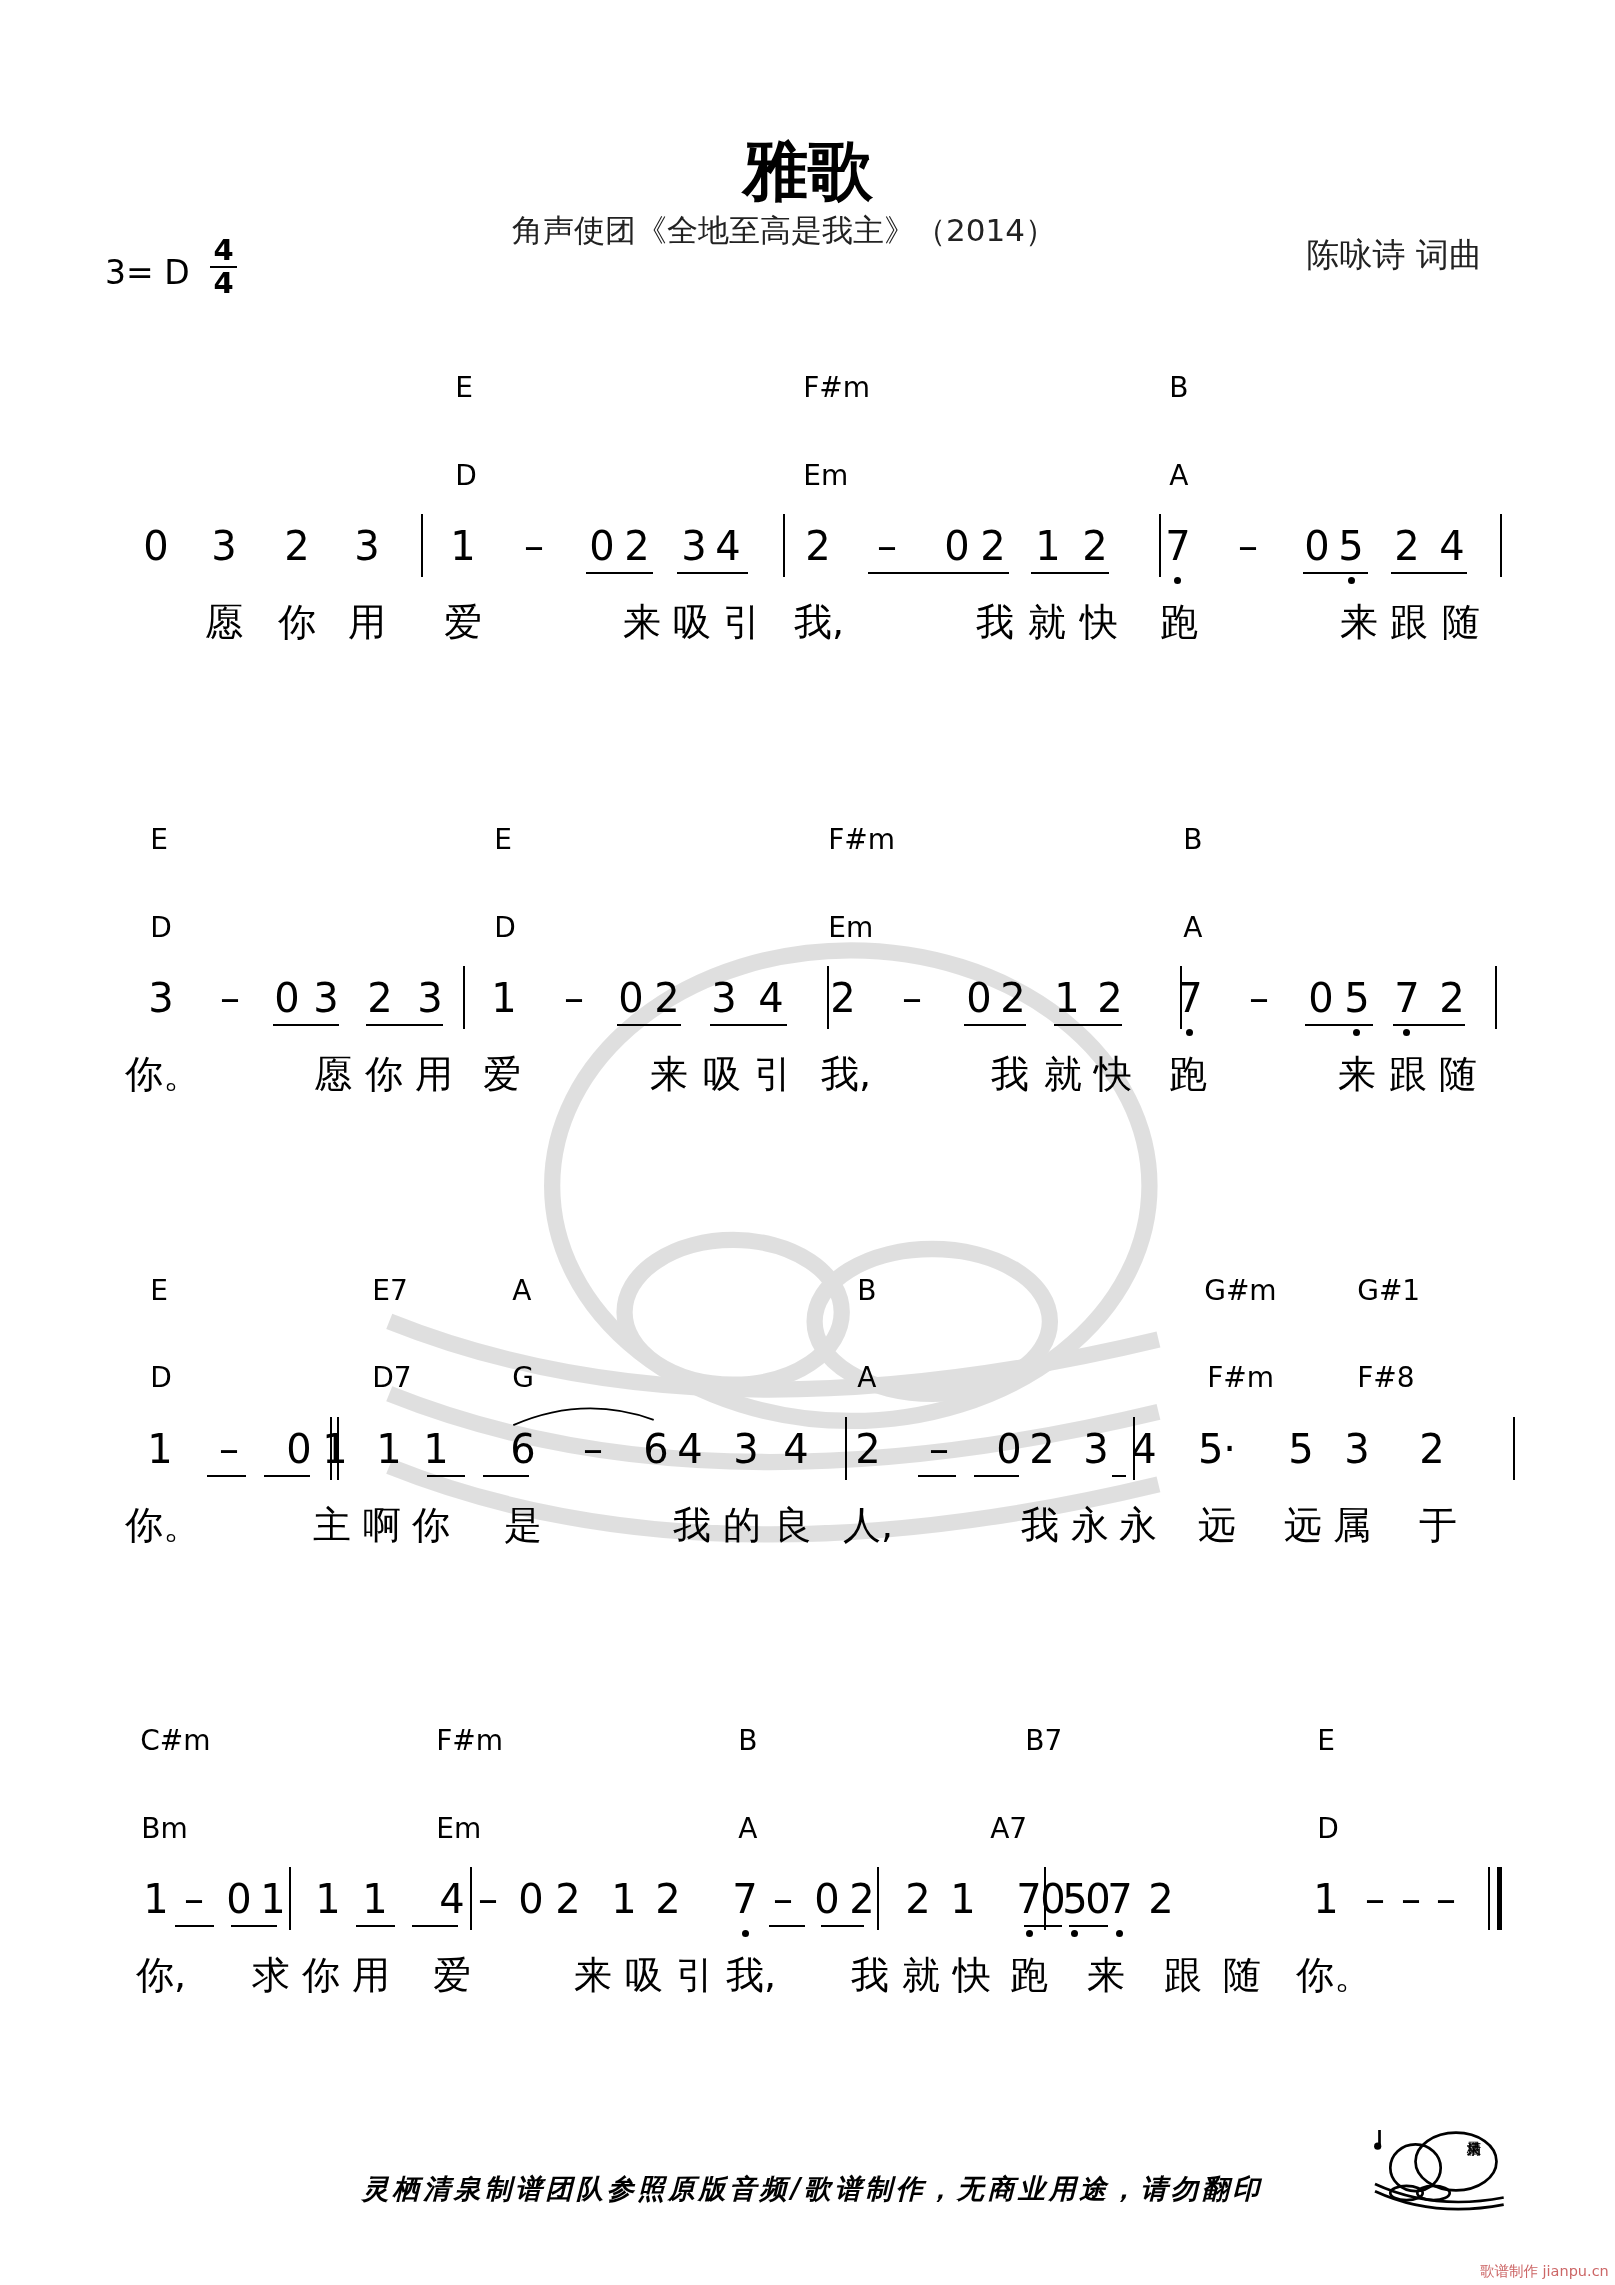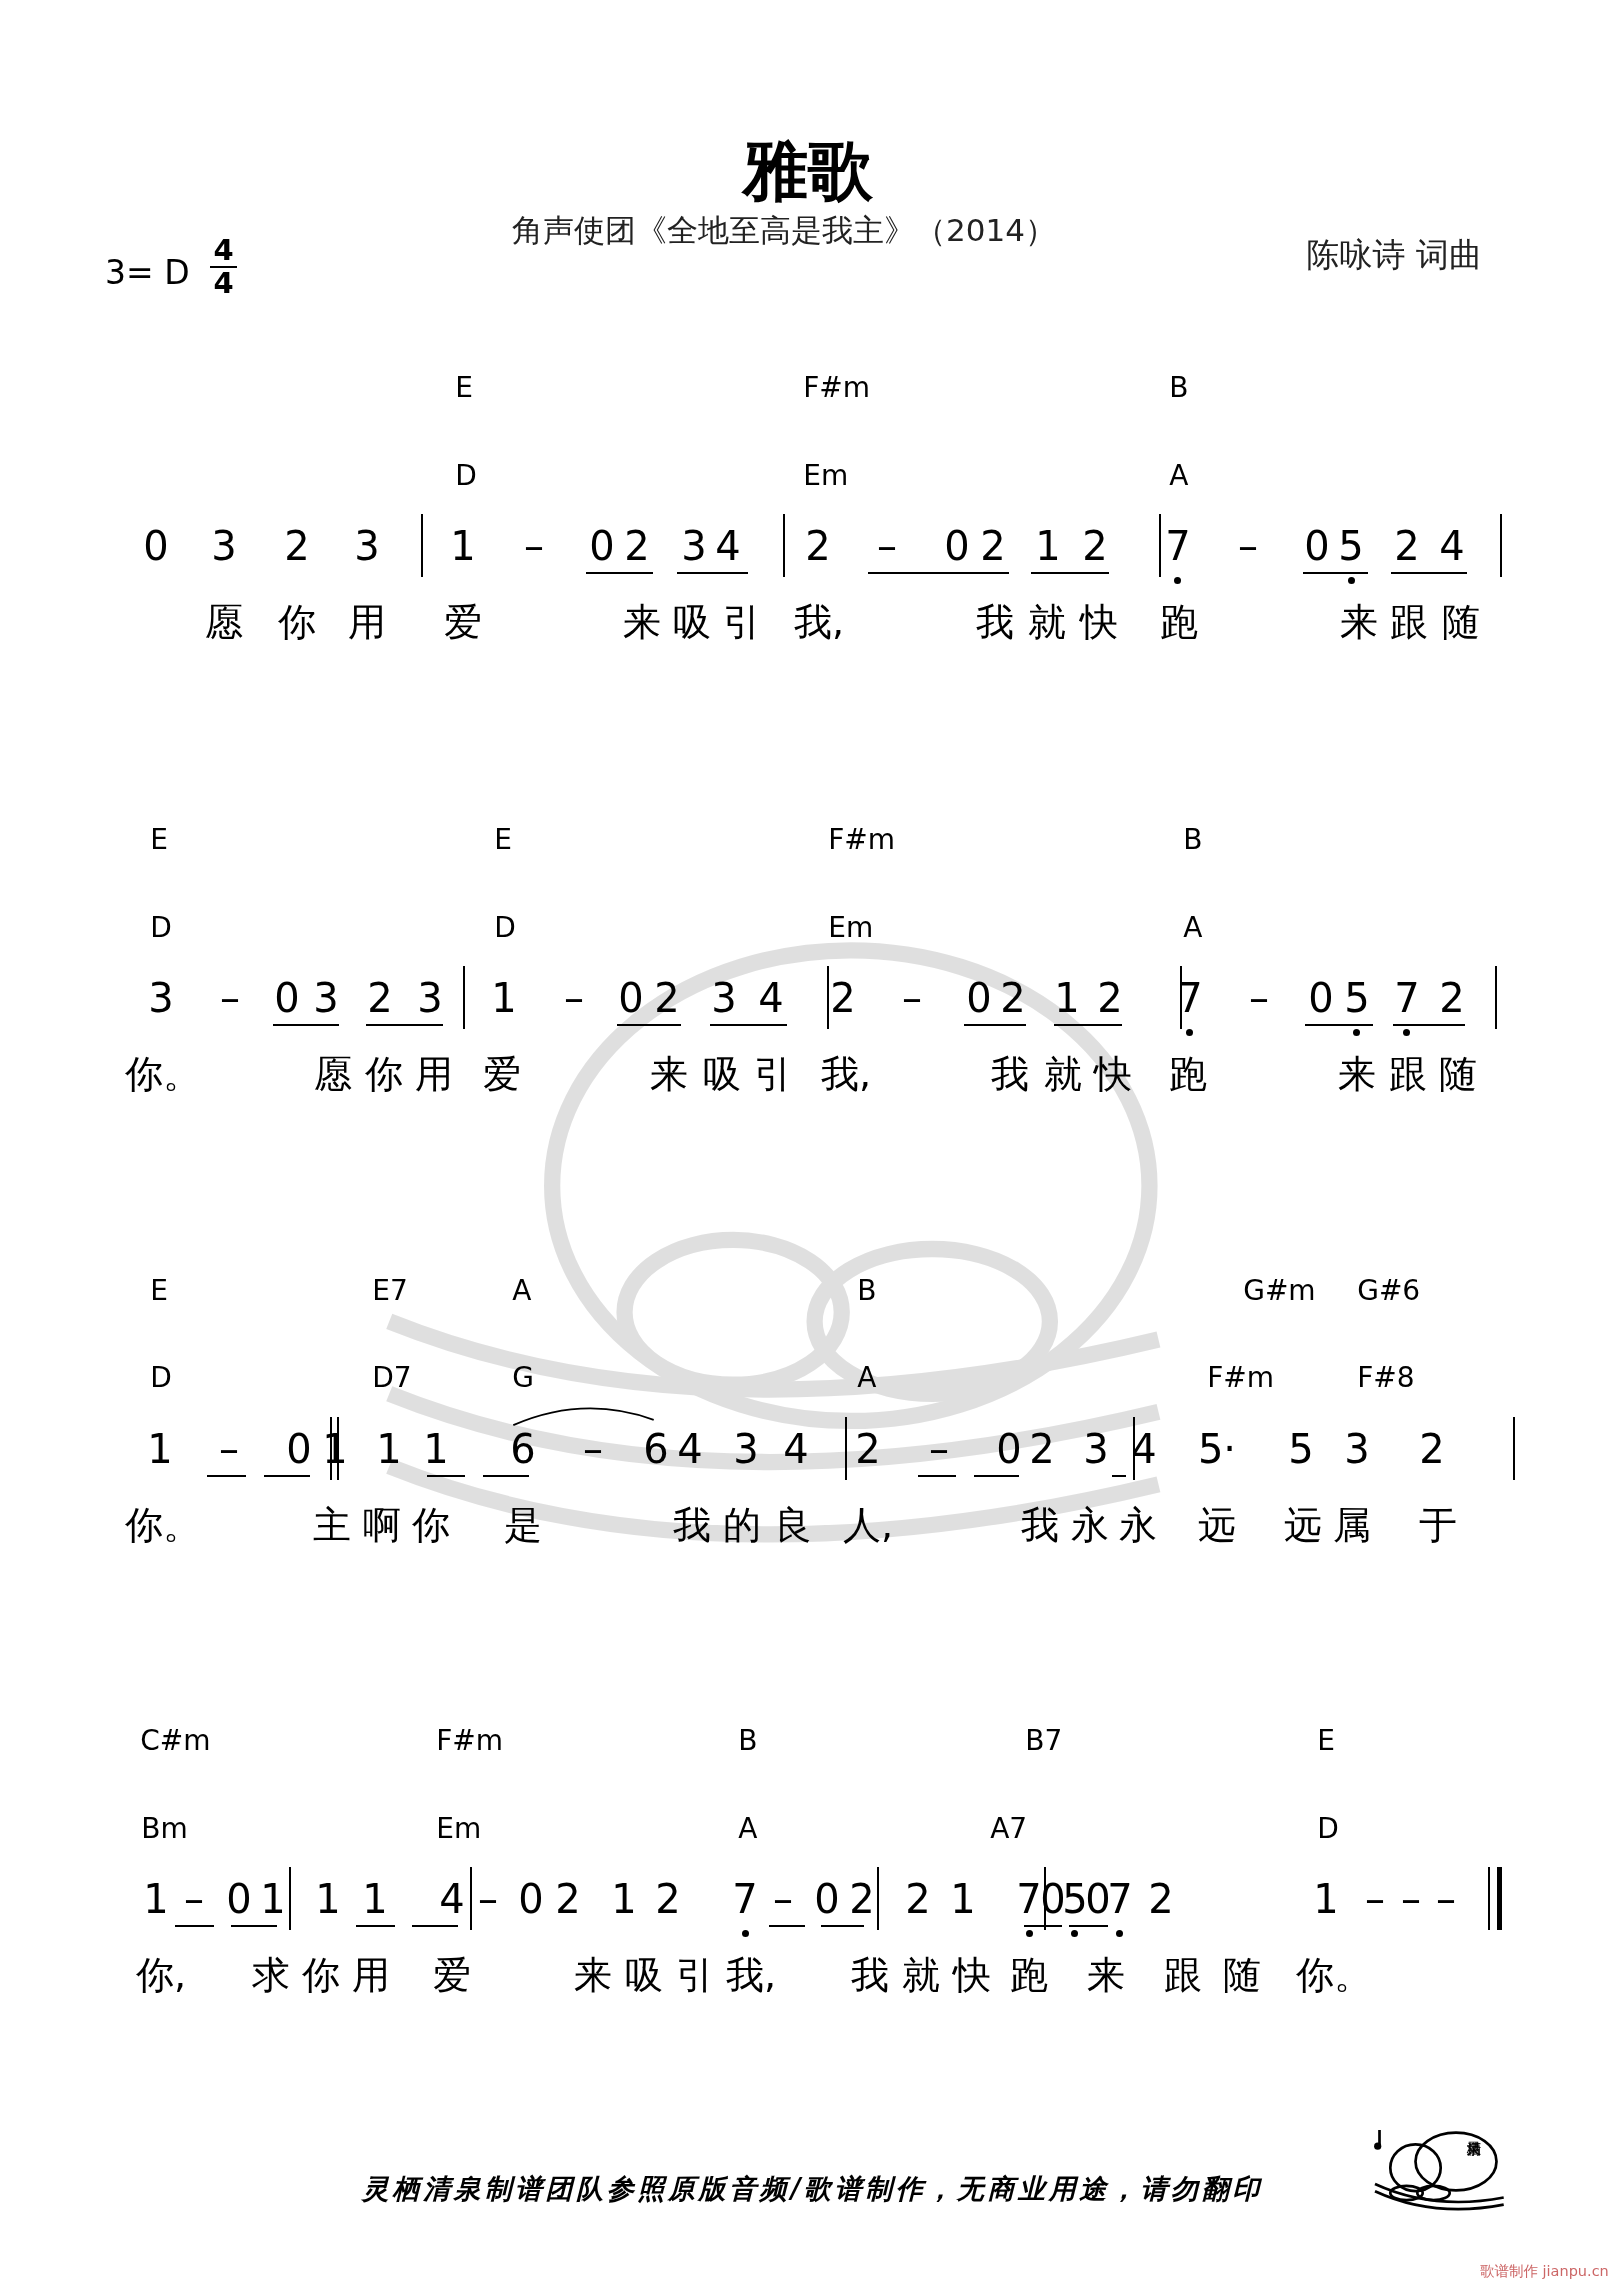--- a/index.html
+++ b/index.html
@@ -164,22 +164,22 @@
     <div class="abs lyric" style="left: 1063px; top: 1051px;">就</div>
     <div class="abs lyric" style="left: 1113px; top: 1051px;">快</div>
     <div class="abs lyric" style="left: 1188px; top: 1051px;">跑</div>
     <div class="abs lyric" style="left: 1357px; top: 1051px;">来</div>
     <div class="abs lyric" style="left: 1408px; top: 1051px;">跟</div>
     <div class="abs lyric" style="left: 1458px; top: 1051px;">随</div>
     <div class="abs chord" style="left: 152px; top: 1274px;">E</div>
     <div class="abs chord" style="left: 374px; top: 1274px;">E7</div>
     <div class="abs chord" style="left: 514px; top: 1274px;">A</div>
     <div class="abs chord" style="left: 859px; top: 1274px;">B</div>
-    <div class="abs chord" style="left: 1206px; top: 1274px; margin-left: 39px;">G#m</div>
-    <div class="abs chord" style="left: 1359px; top: 1274px;">G#6</div>
+    <div class="abs chord" style="left: 1206px; top: 1274px;">G#m</div>
+    <div class="abs chord" style="left: 1359px; top: 1274px;">G#1</div>
     <div class="abs chord" style="left: 152px; top: 1361px;">D</div>
     <div class="abs chord" style="left: 374px; top: 1361px;">D7</div>
     <div class="abs chord" style="left: 514px; top: 1361px;">G</div>
     <div class="abs chord" style="left: 859px; top: 1361px;">A</div>
     <div class="abs chord" style="left: 1209px; top: 1361px;">F#m</div>
     <div class="abs chord" style="left: 1359px; top: 1361px;">F#8</div>
     <div class="abs note" style="left: 160px; top: 1426px;">1</div>
     <div class="abs dash" style="left: 229px; top: 1426px;">–</div>
     <div class="abs note" style="left: 299px; top: 1426px;">0</div>
     <div class="abs note" style="left: 335px; top: 1426px;">1</div>

